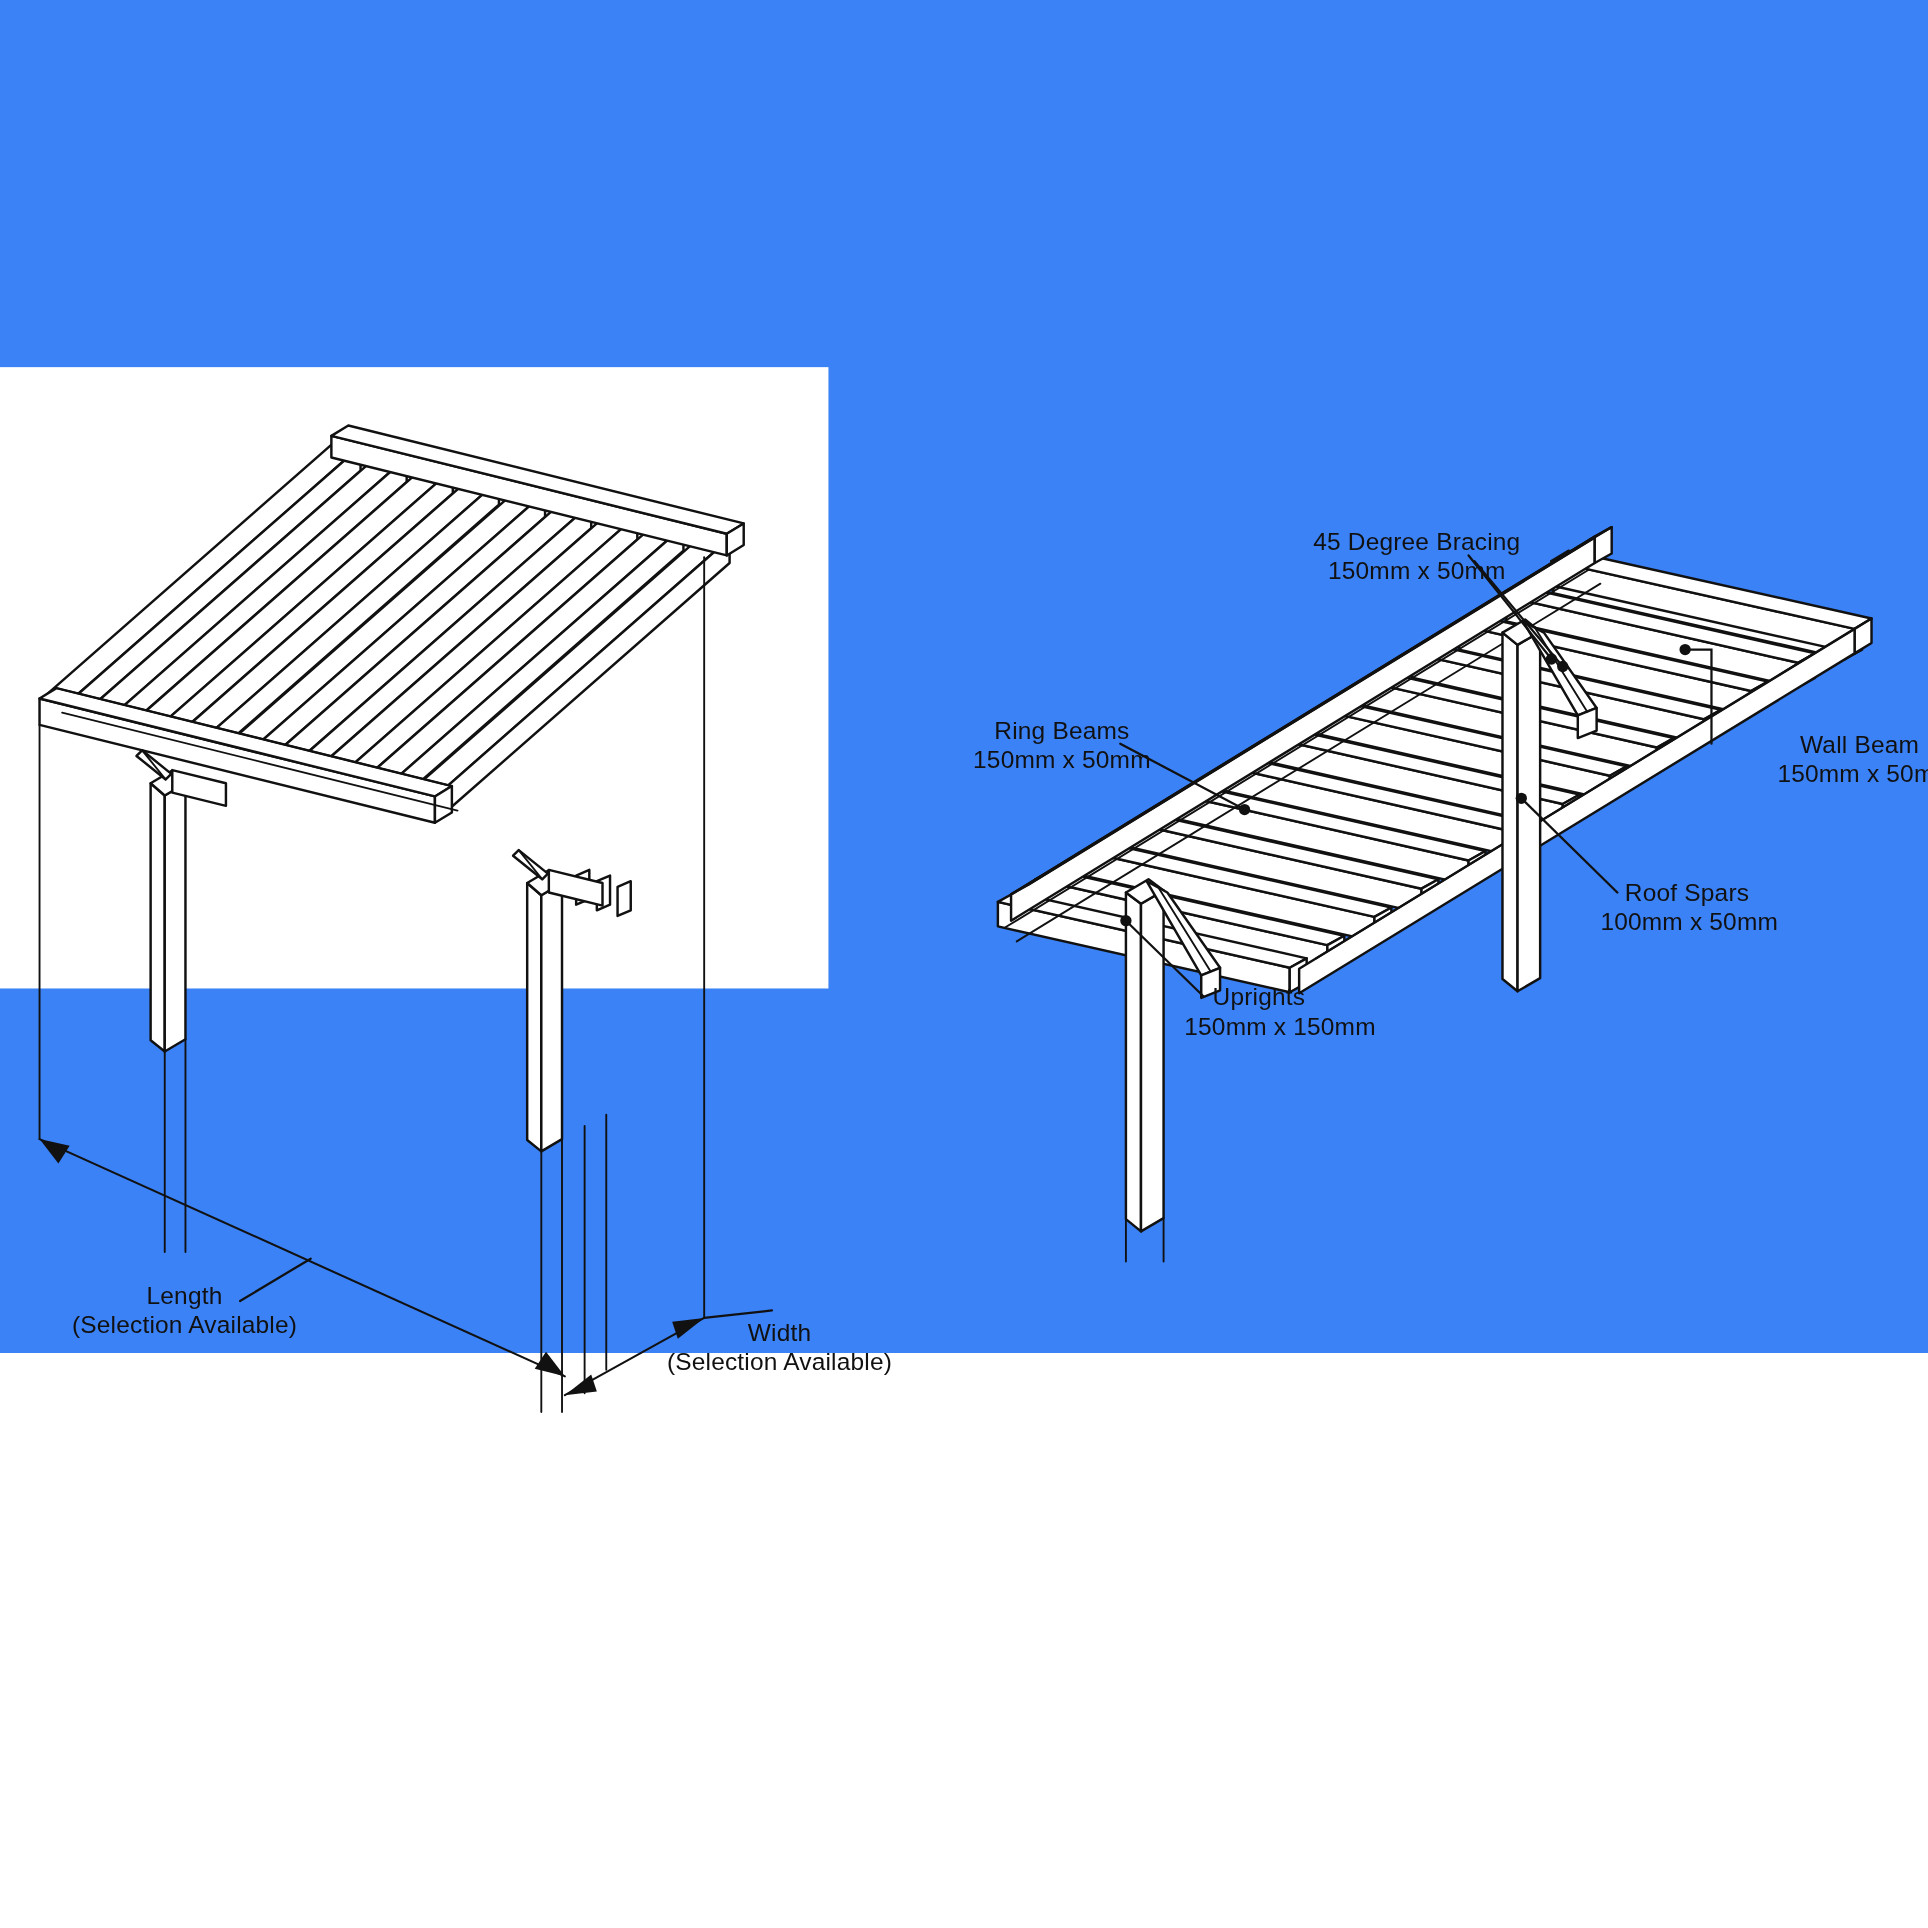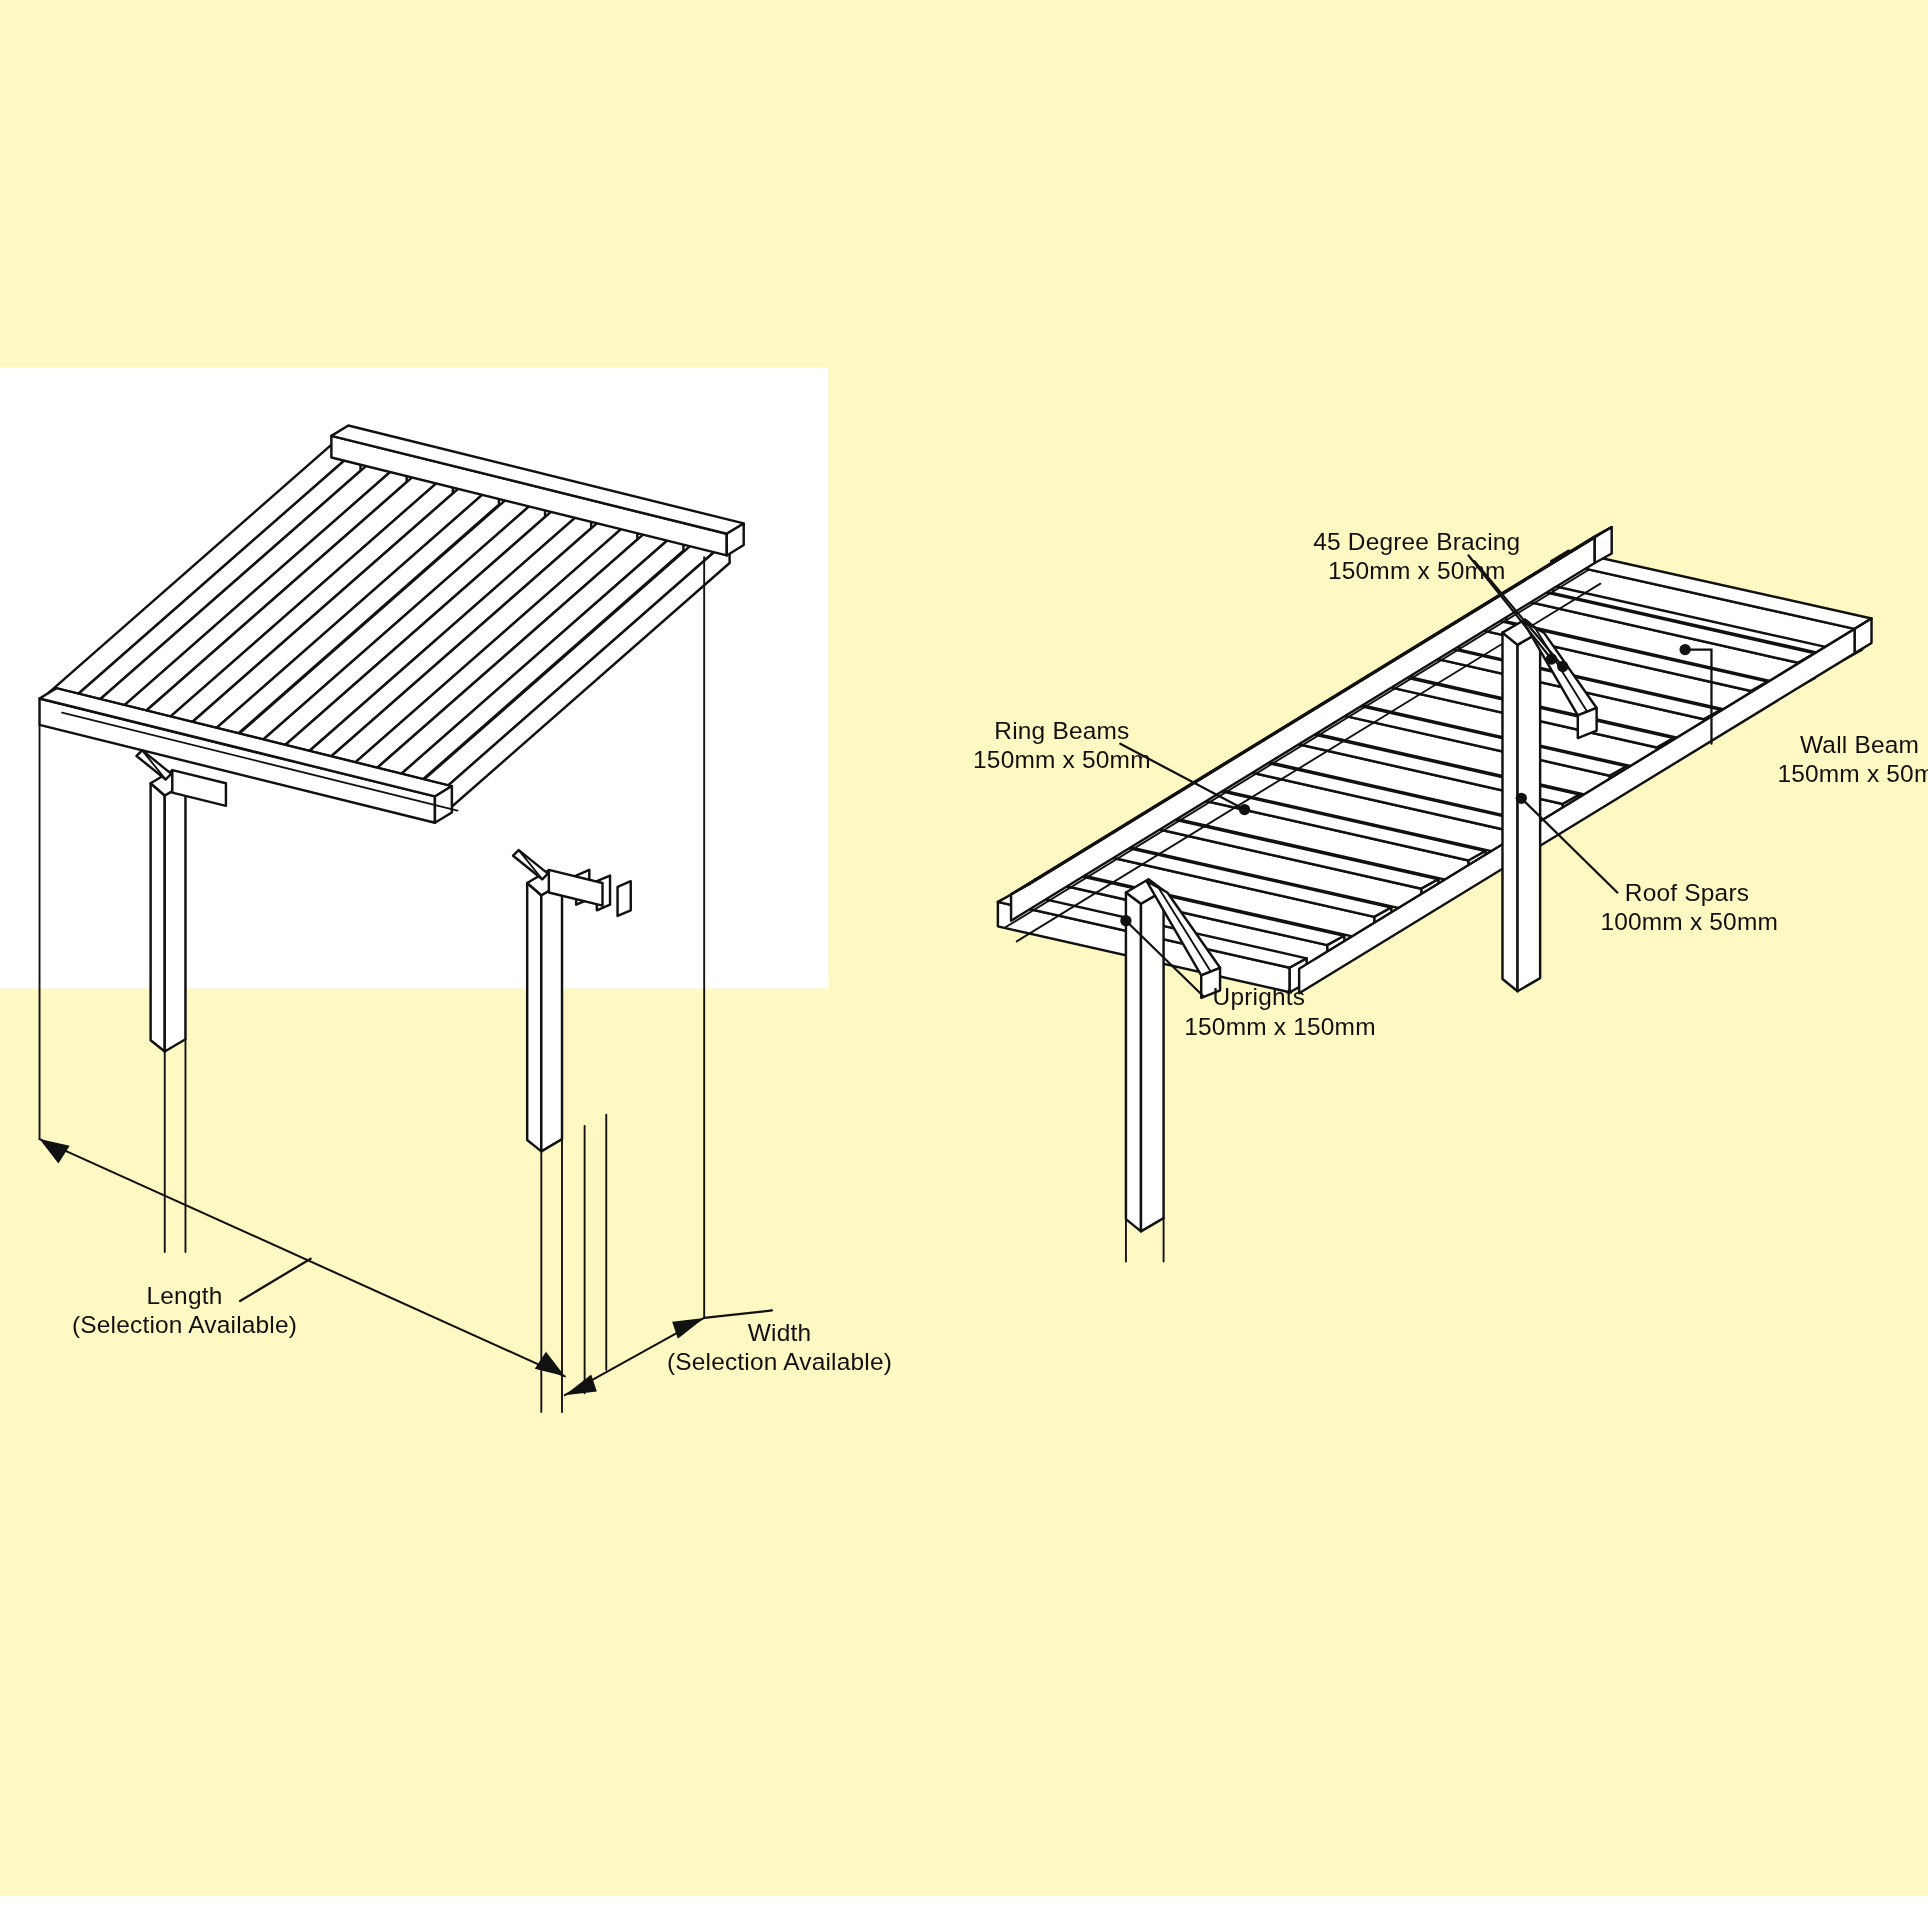--- a/index.html
+++ b/index.html
@@ -1,17 +1,17 @@
 <!DOCTYPE html>
 <html style="font-size:15px"><head>
 <meta charset="utf-8">
 <style>
   html,body{margin:0;padding:0;background:#ffffff;}
   body{width:1928px;height:1928px;overflow:hidden;font-family:"Liberation Sans",sans-serif;}
-  #sheet{position:relative;width:1928px;height:1896px;background:#fef9c3;}
+  #sheet{position:relative;width:1928px;height:1353px;background:#3b82f6;}
   svg{display:block;}
   .ln-thin{fill:none;stroke:#111111;stroke-width:2.0;stroke-linejoin:round;stroke-linecap:round;}
   .face{fill:#ffffff;stroke:#111111;stroke-width:2.6;stroke-linejoin:round;stroke-linecap:round;}
   .leader{fill:none;stroke:#111111;stroke-width:2.4;stroke-linecap:round;}
   .dim{fill:none;stroke:#111111;stroke-width:2.2;stroke-linecap:round;}
   .ext{fill:none;stroke:#111111;stroke-width:2.0;stroke-linecap:round;}
   .dot{fill:#111111;}
   .lbl{font-family:"Liberation Sans",sans-serif;font-size:26px;fill:#111111;letter-spacing:0.2px;}
   .lbl.c{text-anchor:middle;}
   .lbl.l{text-anchor:start;}

